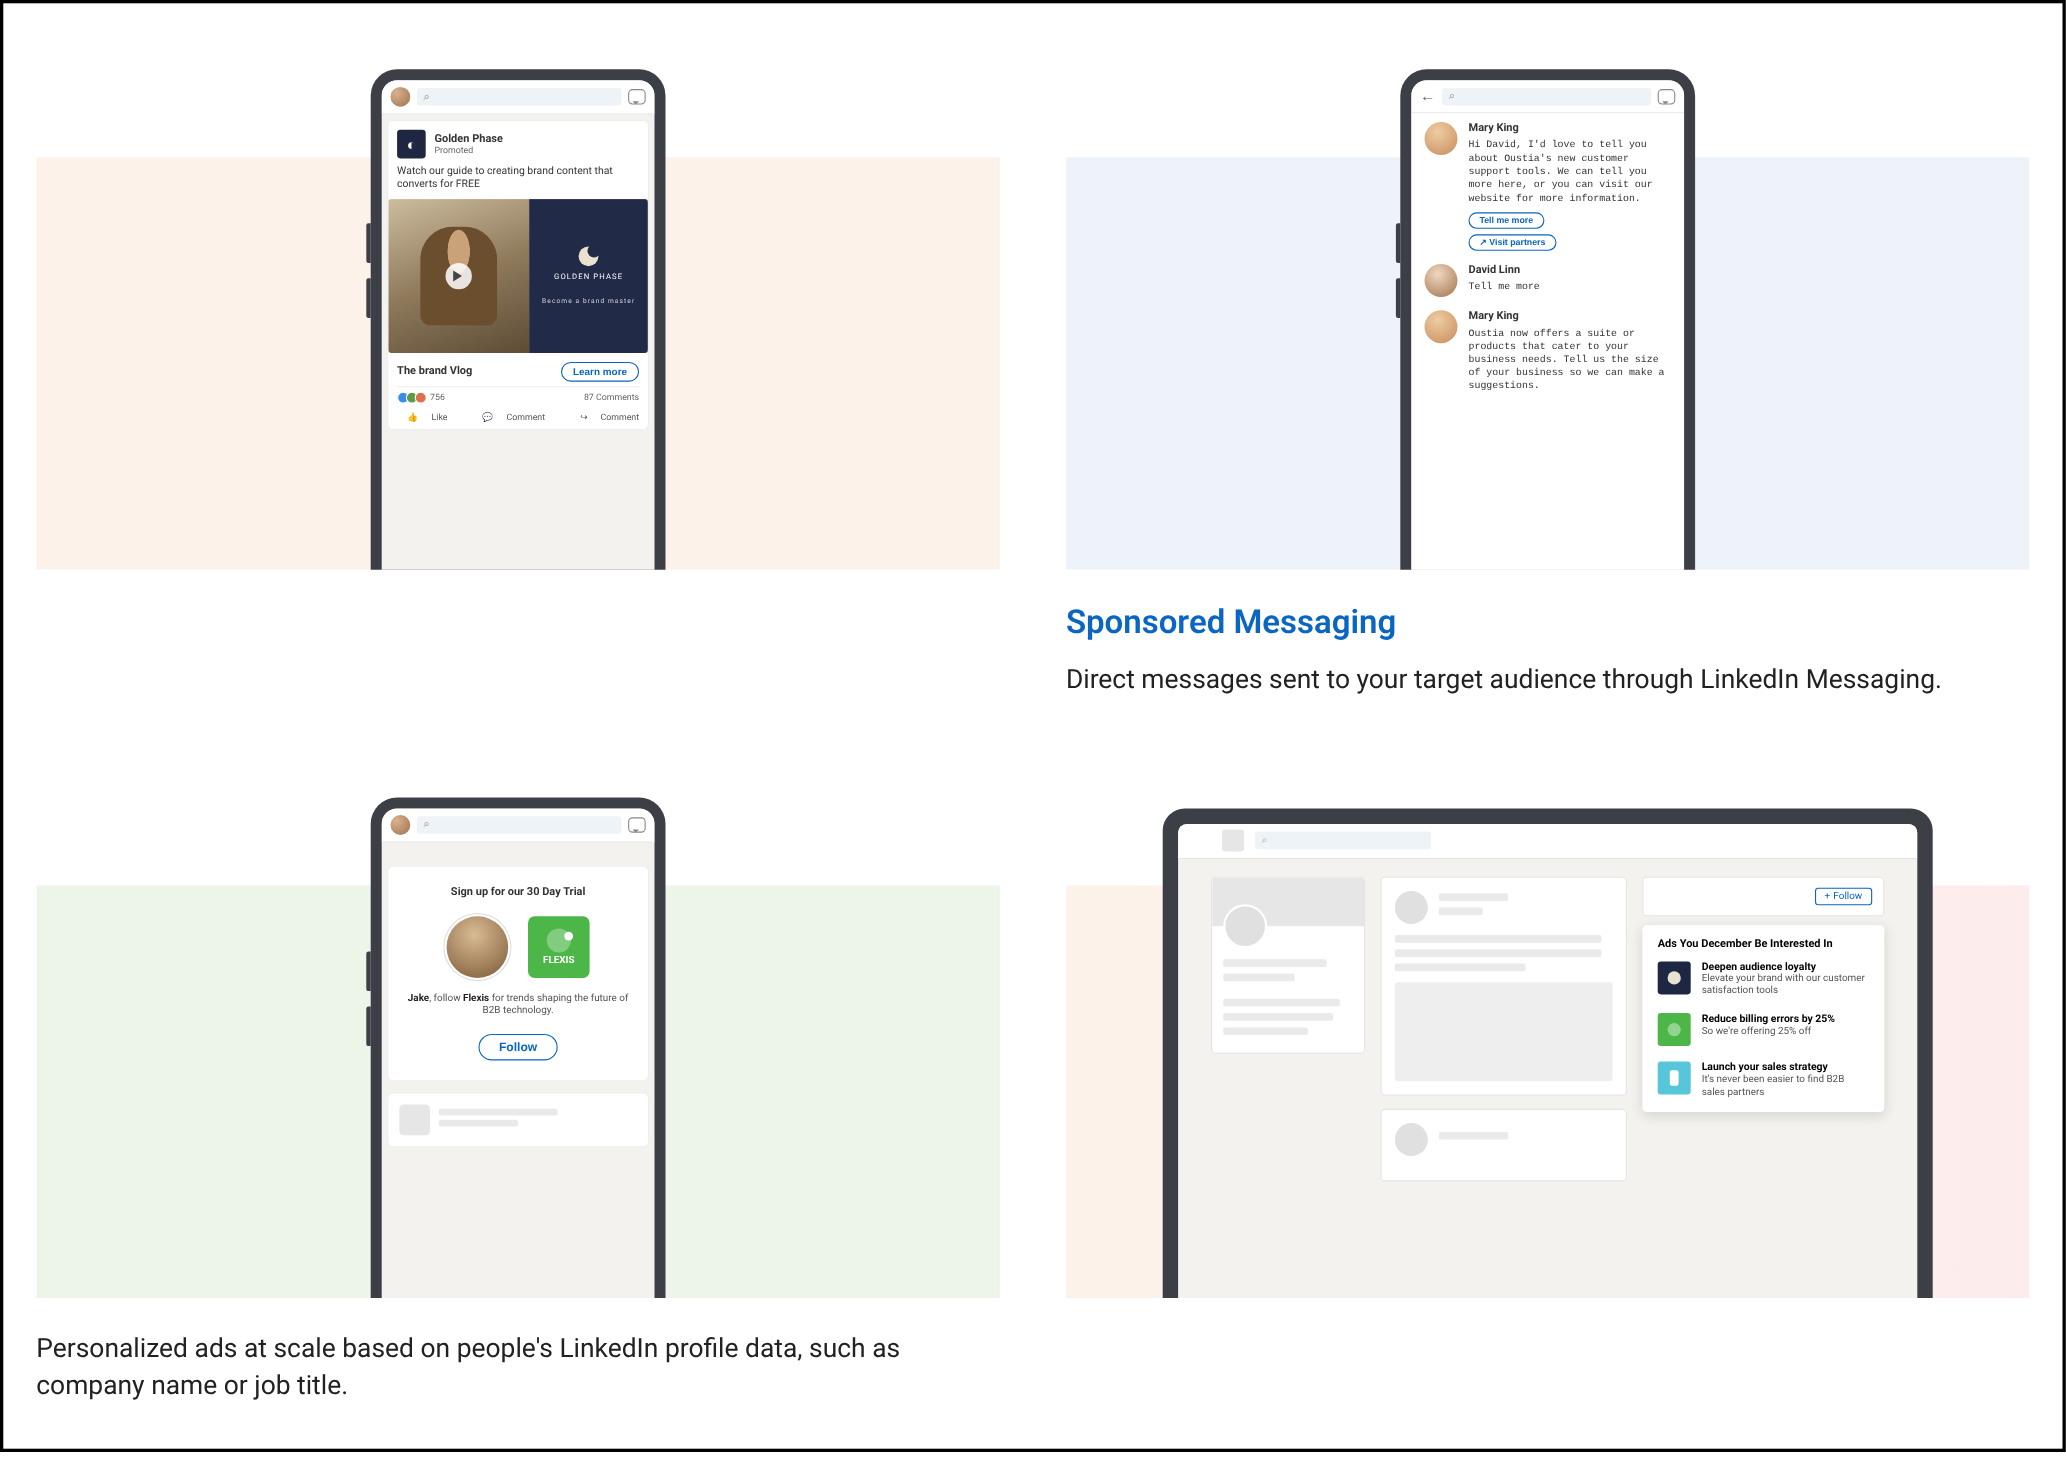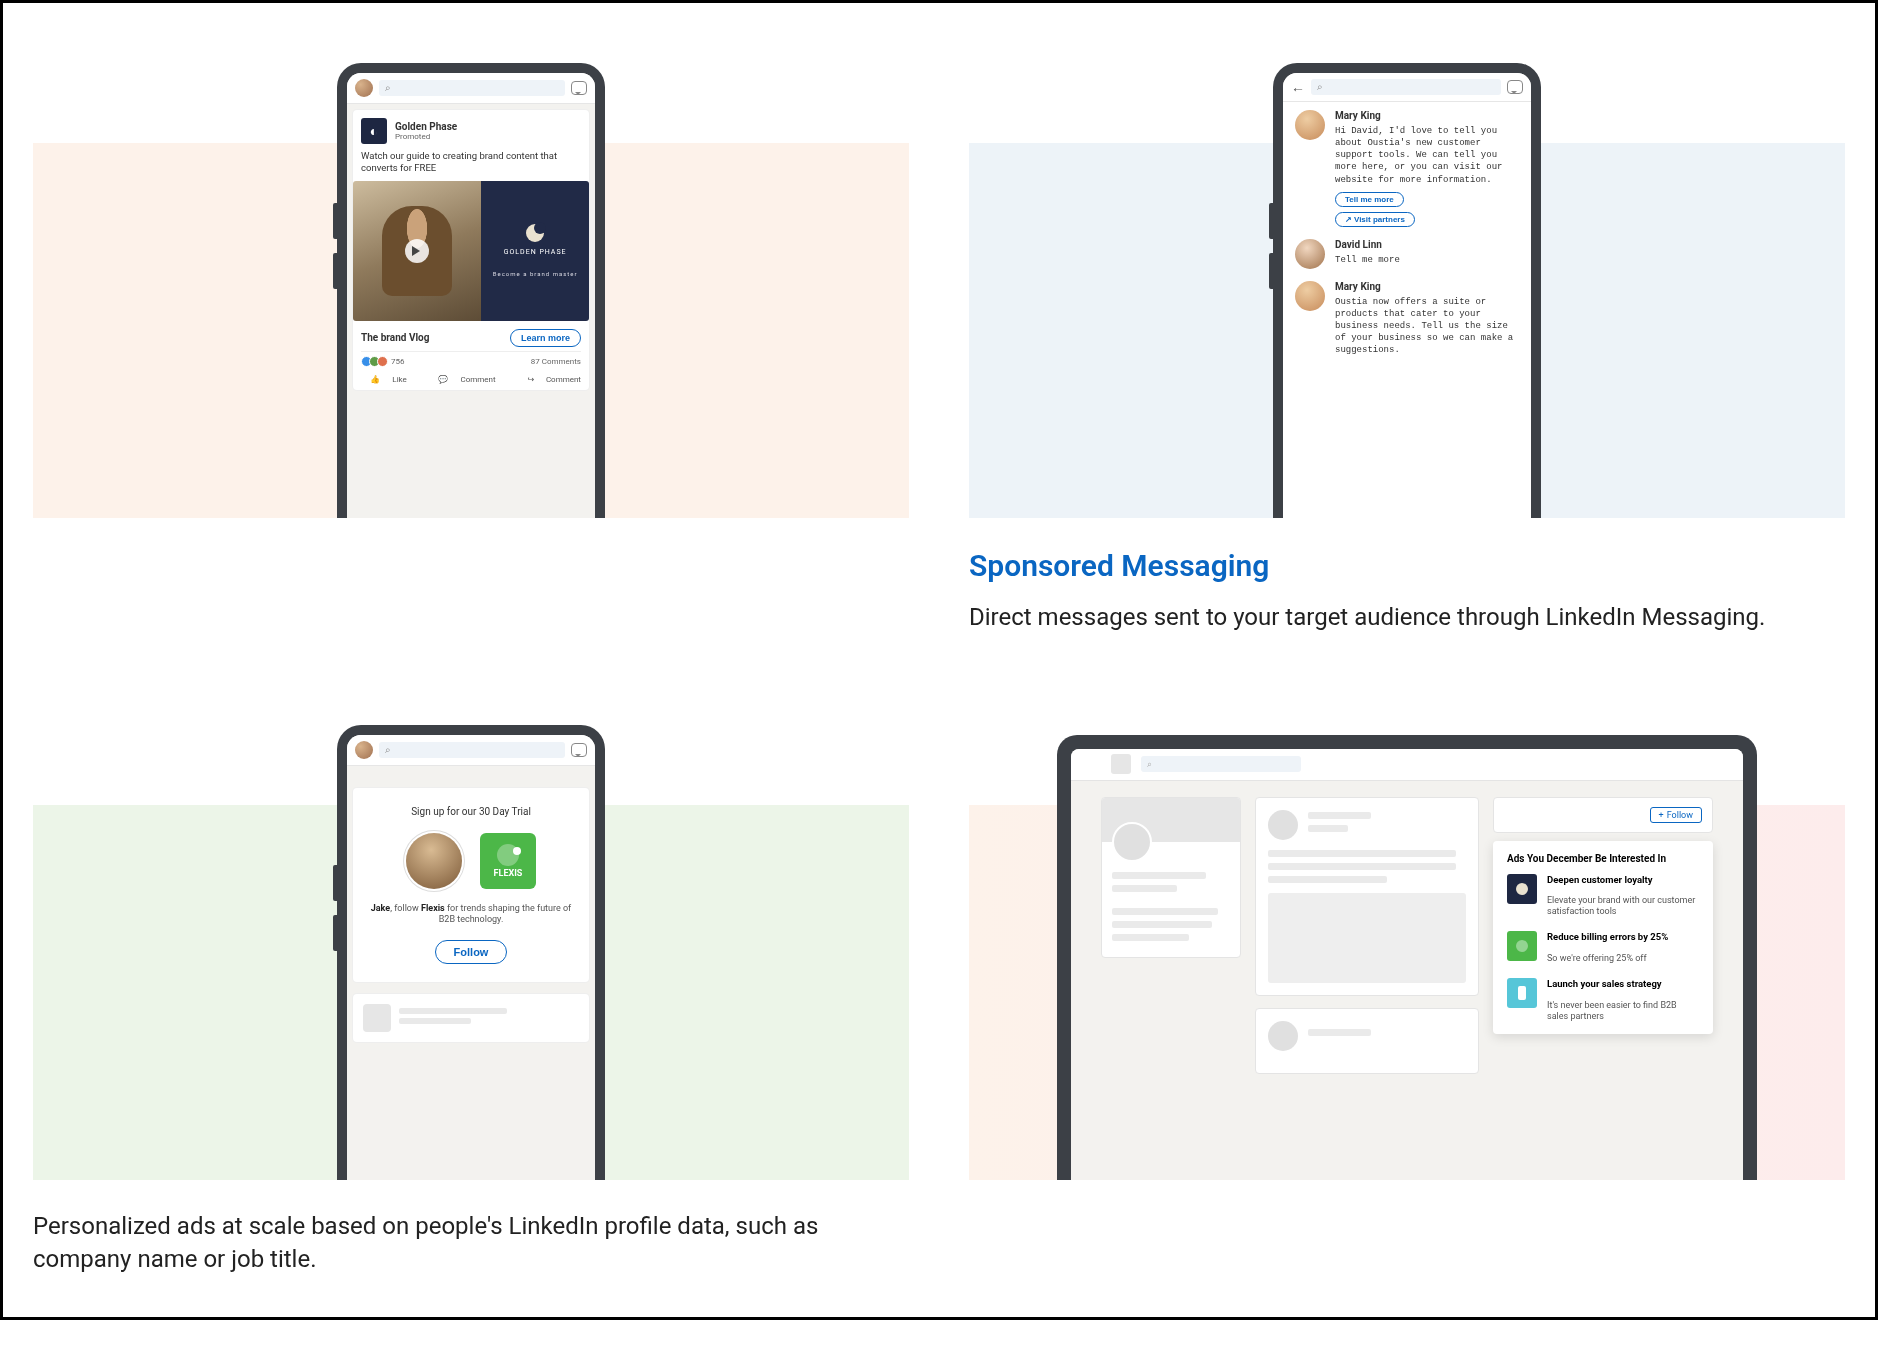--- a/index.html
+++ b/index.html
@@ -203,21 +203,21 @@
   .ext-icon::before { content: "↗ "; font-size: 8px; }
   
   .dyn-card {
     background: #fff;
     margin: 22px 6px 6px 6px;
     border-radius: 4px;
     box-shadow: 0 0 0 1px #eee;
     padding: 18px 14px;
     text-align: center;
   }
-  .dyn-title { font-weight: 400; font-size: 10px; margin-bottom: 16px; }
+  .dyn-title { font-weight: 700; font-size: 10px; margin-bottom: 16px; }
   .dyn-pics { display: flex; justify-content: center; align-items: center; gap: 18px; margin-bottom: 14px; }
   .dyn-av {
     width: 56px; height: 56px; border-radius: 50%;
     background: radial-gradient(circle at 45% 30%, #d9bb93, #7b5836);
     box-shadow: 0 0 0 2px #fff, 0 0 0 3px #ddd;
   }
   .dyn-logo {
     width: 56px; height: 56px; border-radius: 6px;
     background: #4cb748;
     display: flex; flex-direction: column; align-items: center; justify-content: center;
@@ -277,21 +277,21 @@
   .ads-head { font-weight: 700; font-size: 10px; margin-bottom: 10px; }
   .ad-row { display: flex; gap: 10px; margin-bottom: 14px; }
   .ad-icon { width: 30px; height: 30px; border-radius: 3px; flex-shrink: 0; }
   .ai1 { background: #1e2742; display:flex;align-items:center;justify-content:center;}
   .ai1::after{content:"";width:12px;height:12px;border-radius:50%;background:#eae2d0;box-shadow: 4px -4px 0 0 #1e2742;}
   .ai2 { background: #4cb748; display:flex;align-items:center;justify-content:center;}
   .ai2::after{content:"";width:12px;height:12px;border-radius:50%;background:rgba(255,255,255,.4);}
   .ai3 { background: #56c6d8; display:flex;align-items:center;justify-content:center;}
   .ai3::after{content:"";width:8px;height:14px;background:#fff;border-radius:2px;}
   .ad-title { font-weight: 700; font-size: 9.5px; line-height: 1.2; }
-  .ad-sub { font-size: 9px; color: #555; line-height: 1.25; margin-top: 10px; }
+  .ad-sub { font-size: 9px; color: #555; line-height: 1.25; margin-top: 0; }
 </style>
 </head>
 <body>
 
 <div class="grid">
 
   <div class="card">
     <div class="illus-wrap">
       <div class="bg-pastel bg-peach"></div>
       <div class="phone">
@@ -483,21 +483,21 @@
                 <div class="t-follow-btn">
                     <span>+</span>
                     <span>Follow</span>
                   </div>
               </div>
               <div class="ads-panel">
                 <div class="ads-head">Ads You December Be Interested In</div>
                 <div class="ad-row">
                   <div class="ad-icon ai1"></div>
                   <div>
-                    <div class="ad-title">Deepen customer loyalty</div>
+                    <div class="ad-title">Deepen audience loyalty</div>
                     <div class="ad-sub">Elevate your brand with our customer satisfaction tools</div>
                   </div>
                 </div>
                 <div class="ad-row">
                   <div class="ad-icon ai2"></div>
                   <div>
                     <div class="ad-title">Reduce billing errors by 25%</div>
                     <div class="ad-sub">So we're offering 25% off</div>
                   </div>
                 </div>

